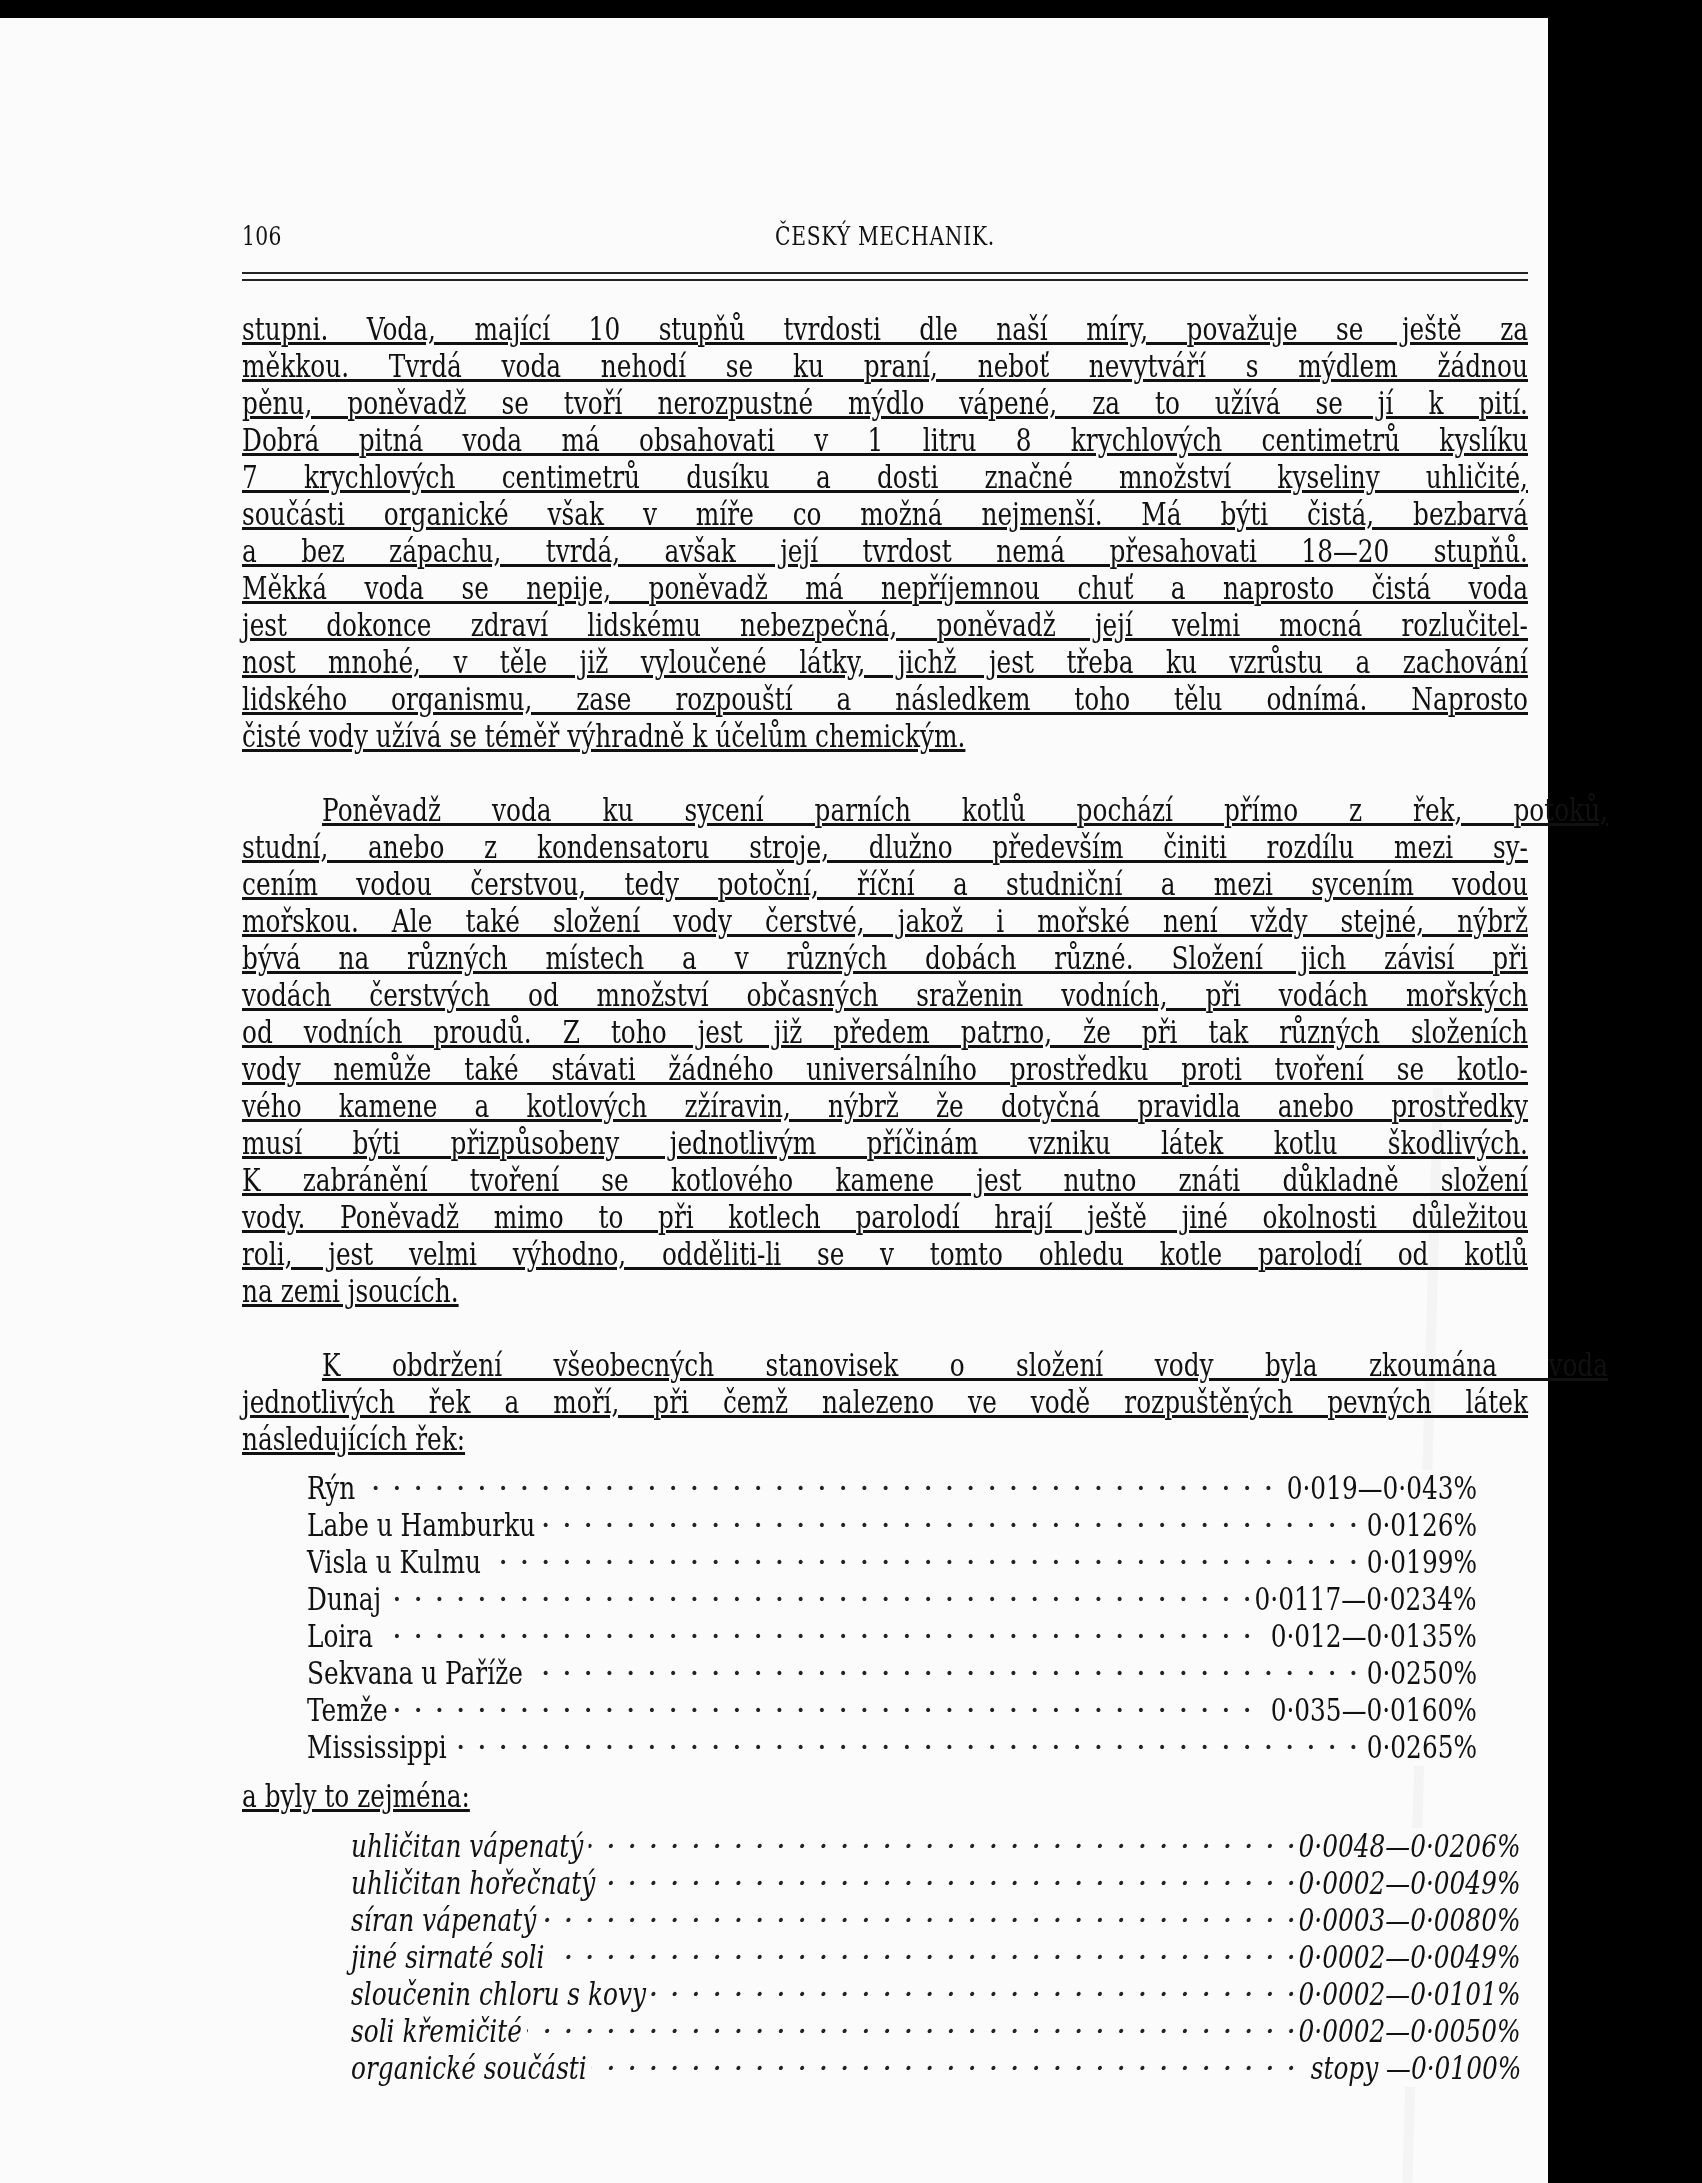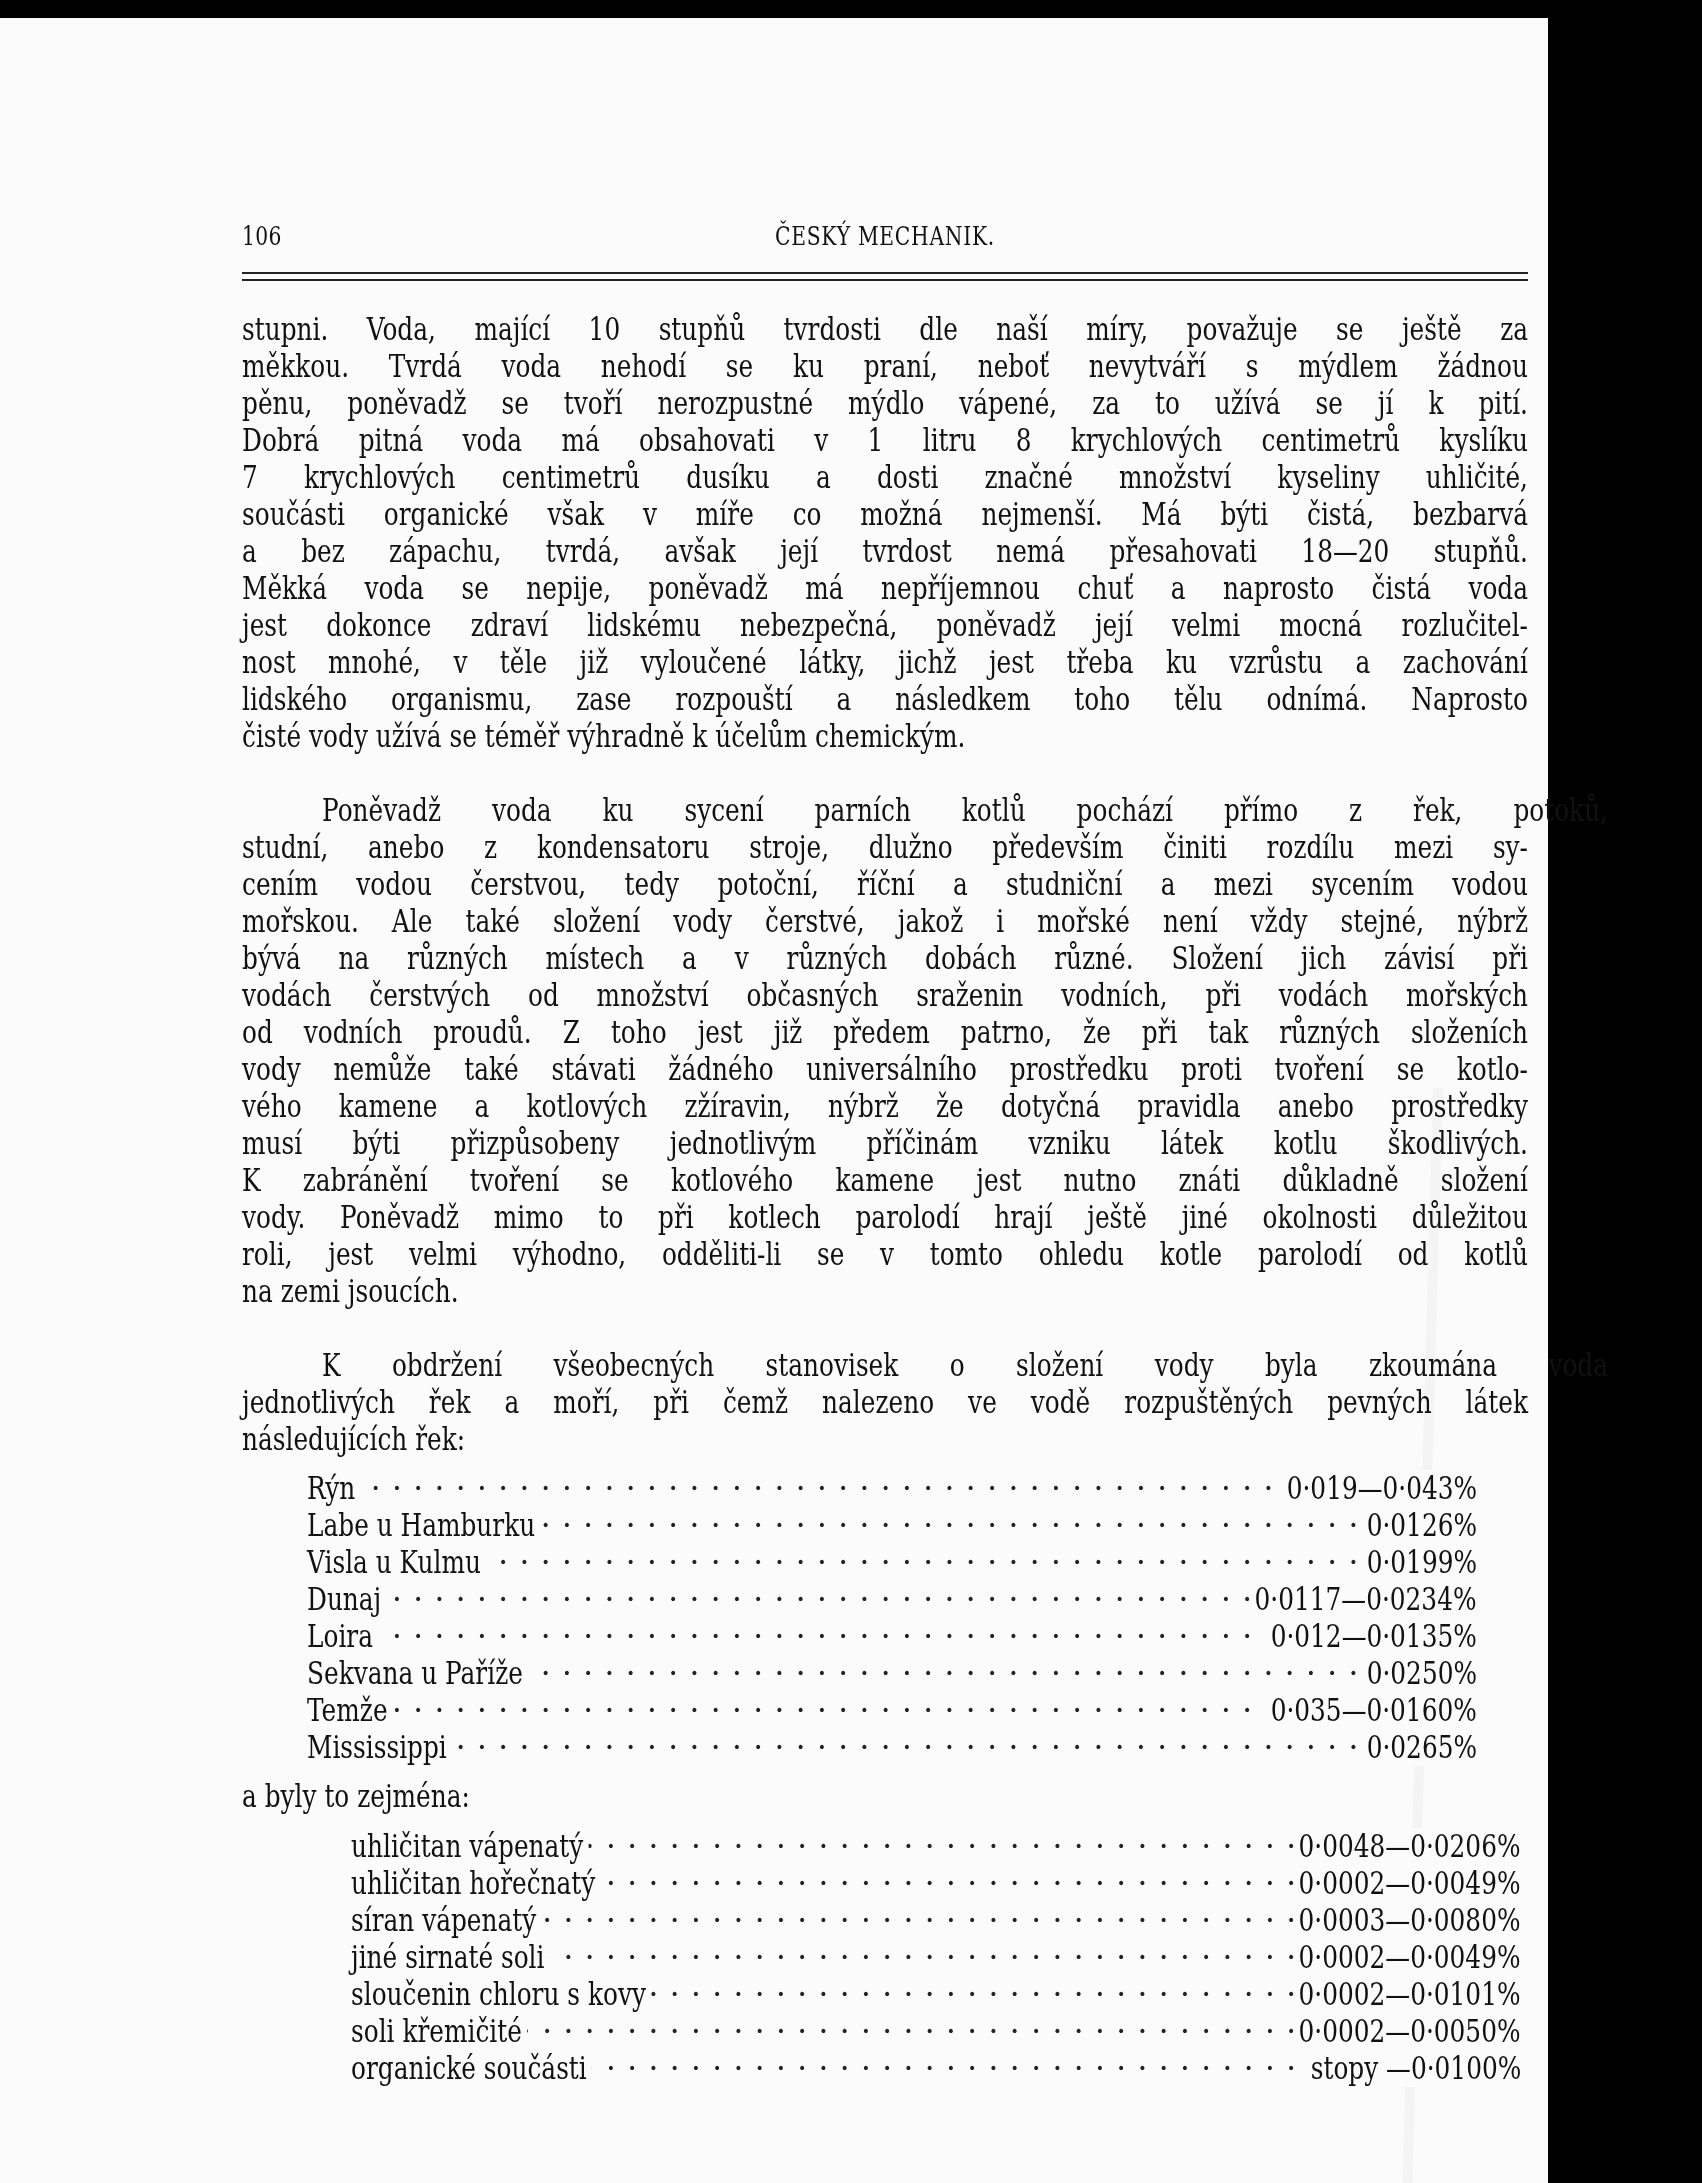--- a/index.html
+++ b/index.html
@@ -34,42 +34,42 @@
   .double-rule .l1, .double-rule .l2 {
     position: absolute; left: 0; right: 0; height: 2.2px; background: #222;
   }
   .double-rule .l1 { top: 0; }
   .double-rule .l2 { top: 7px; }
 
   .body-text {
     position: absolute; left: 242px; top: 311px; width: 1286px;
     font-size: 31px; line-height: 37px;
   }
-  .para { margin: 0; text-align: justify; text-align-last: left; }
+  .para { margin: 0; text-align: justify; text-align-last: left; text-decoration: underline; }
   .para .ln { display: block; text-align: justify; text-align-last: justify; white-space: nowrap; transform: scaleX(0.80); transform-origin: left; width: 125%; }
   .para .ln.last { text-align-last: left; }
   .indent { padding-left: 100px; }
   .gap { height: 37px; }
 
   .list { margin: 0; padding: 0; list-style: none; }
   .list li { position: relative; height: 37px; }
   .list .name {
     position: absolute; left: 0; top: 0; white-space: nowrap; background: #fbfbfb;
     padding-right: 6.1px; z-index: 2; transform: scaleX(0.80); transform-origin: left;
   }
   .list .dots {
     position: absolute; left: 0; right: 0; top: 0; overflow: hidden; white-space: nowrap;
     letter-spacing: 11.4px; z-index: 1; color: #222;
   }
   .list .val {
     position: absolute; right: 0; top: 0; white-space: nowrap; background: #fbfbfb;
     padding-left: 6.1px; z-index: 2; transform: scaleX(0.80); transform-origin: right;
   }
   .rivers { margin-left: 65px; width: 1170px; }
-  .salts { margin-left: 109px; width: 1170px; }
+  .salts { margin-left: 109px; width: 1170px; font-style: italic; }
   .list .dots::before { content: "·····································································································"; }
 </style>
 </head>
 <body>
 
 <div class="page">
   <div class="edge-strip"></div>
 </div>
 
 <div class="running-head">

